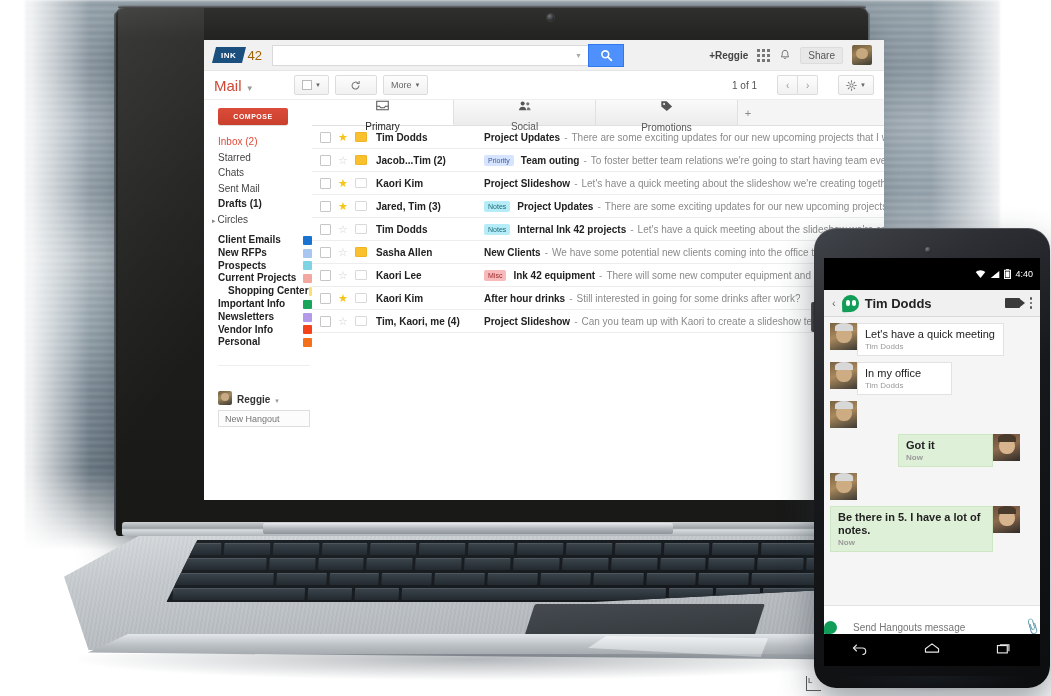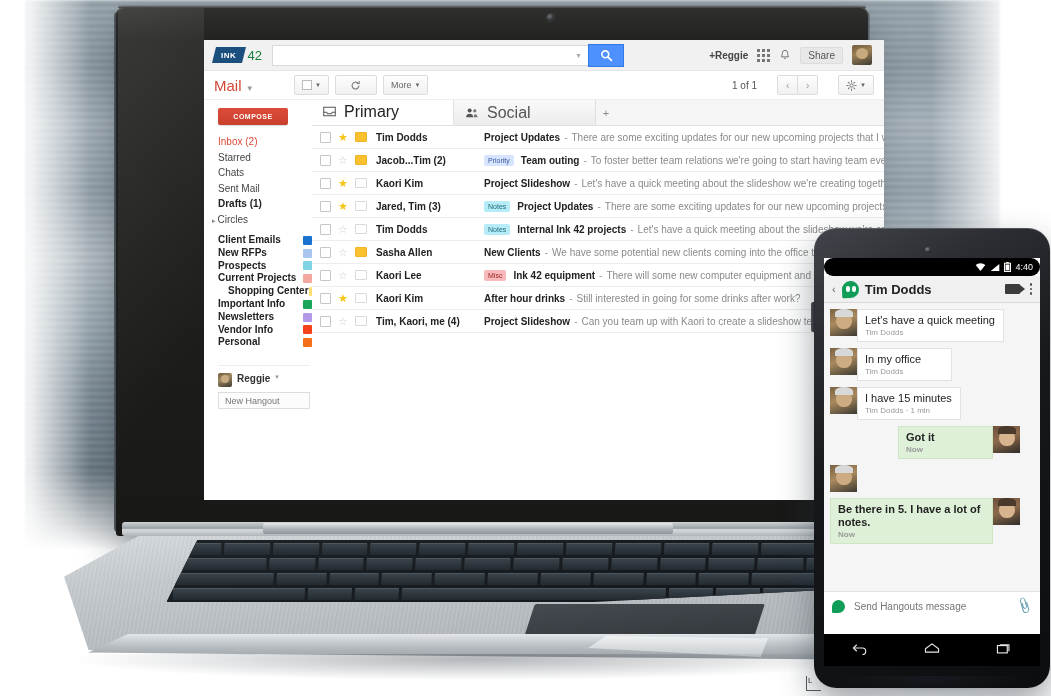--- a/index.html
+++ b/index.html
@@ -63,21 +63,21 @@
     background:linear-gradient(180deg,#f2f4f5,#c6cbcf);clip-path:polygon(10% 0%,100% 10%,96% 95%,0% 55%);opacity:.9;}
   .base-shadow{position:absolute;left:20px;top:132px;width:790px;height:26px;
     background:radial-gradient(ellipse at 50% 20%,rgba(40,50,60,.35),rgba(255,255,255,0) 72%);}
 
   
   .gm{position:absolute;inset:0;background:#fff;font-size:11px;color:#222;}
   .gm-top{height:30px;background:#f1f1f1;border-bottom:1px solid #e5e5e5;display:flex;align-items:center;padding:0 10px;}
   .logo{width:48px;height:18px;position:relative;margin-right:10px;display:flex;align-items:center;}
   .logo-ink{width:30px;height:16px;background:#1b4f7e;transform:skewX(-14deg);display:flex;align-items:center;justify-content:center;}
   .logo-ink span{color:#fff;font-size:8px;font-weight:bold;letter-spacing:.6px;transform:skewX(14deg);}
-  .logo-42{color:#15803d;font-size:13px;margin-left:4px;}
+  .logo-42{color:#a16207;font-size:13px;margin-left:4px;}
   .search-wrap{flex:1;display:flex;align-items:center;max-width:352px;}
   .search-box{flex:1;height:19px;background:#fff;border:1px solid #d9d9d9;border-right:none;display:flex;align-items:center;padding:0 4px;}
   .search-input{flex:1;border:none;outline:none;font-size:11px;height:15px;background:transparent;font-family:"Liberation Sans",sans-serif;}
   .search-caret{color:#aaa;font-size:7px;padding-right:2px;}
   .search-btn{width:34px;height:21px;background:#4d90fe;border:1px solid #3079ed;display:flex;align-items:center;justify-content:center;}
   .gm-top-right{margin-left:auto;display:flex;align-items:center;gap:9px;padding-right:2px;}
   .plus-name{font-size:10px;color:#444;font-weight:bold;}
   .apps-grid{display:grid;grid-template-columns:repeat(3,3px);grid-template-rows:repeat(3,3px);gap:2px;}
   .apps-grid i{background:#777;display:block;width:3px;height:3px;}
   .share-btn{background:#e8e8e8;border:1px solid #dcdcdc;border-radius:2px;font-size:10px;color:#555;padding:2px 7px;}
@@ -104,32 +104,32 @@
   .nav-item{font-size:10px;color:#444;line-height:15.5px;white-space:nowrap;}
   .nav-item.active{color:#dd4b39;font-weight:normal;}
   .nav-item.bold{font-weight:bold;color:#222;}
   .nav-item .caret{color:#888;font-size:7px;margin-left:-6px;margin-right:2px;}
   .labels{margin-top:6px;}
   .label-row{display:flex;align-items:center;line-height:12.8px;width:94px;}
   .label-row span{font-size:10px;font-weight:bold;color:#222;white-space:nowrap;}
   .label-row span.indent{padding-left:10px;font-weight:bold;}
   .swatch{margin-left:auto;width:9px;height:9px;border-radius:1px;}
   .hangout{margin-top:16px;width:92px;}
-  .hg-me{display:flex;align-items:flex-start;gap:5px;border-top:1px solid #eee;padding-top:7px;}
+  .hg-me{display:flex;align-items:flex-end;gap:5px;border-top:1px solid #eee;padding-top:25px;}
   .hg-av{width:14px;height:14px;border-radius:2px;background:linear-gradient(160deg,#6f5a3c,#a08a62 40%,#3b372f);position:relative;}
   .hg-av:after{content:"";position:absolute;left:3px;top:2px;width:8px;height:8px;border-radius:50%;background:#c9ab83;}
   .hg-name{font-size:10px;font-weight:bold;color:#333;}
   .hg-caret{color:#999;font-size:7px;}
   .hg-input{margin-top:5px;height:15px;border:1px solid #ddd;background:#fcfcfc;display:flex;align-items:center;padding:0 4px;}
   .hg-input input{flex:1;border:none;outline:none;font-size:9px;color:#999;background:transparent;font-family:"Liberation Sans",sans-serif;}
 
   .gm-main{flex:1;border-left:0;}
   .tabs{display:flex;height:25px;background:#f5f5f5;border-bottom:1px solid #e0e0e0;}
-  .tab{width:142px;display:flex;align-items:center;gap:8px;padding:0 11px;font-size:16px;color:#555;
-    border-right:1px solid #e0e0e0;background:linear-gradient(180deg,#fafafa,#ececec);box-sizing:border-box;}
+  .tab{width:142px;display:flex;align-items:center;gap:8px;padding:0 11px;font-size:10px;color:#555;
+    border-right:1px solid #e0e0e0;background:linear-gradient(180deg,#fafafa,#ececec);box-sizing:border-box;flex-direction:column;}
   .tab.active{background:#fff;border-bottom:1px solid #fff;color:#222;}
   .tab-plus{width:20px;display:flex;align-items:center;justify-content:center;color:#888;font-size:11px;}
   .rows{background:#fff;}
   .row{display:flex;align-items:center;height:22px;border-bottom:1px solid #ededed;padding:0 6px 0 8px;font-size:10px;white-space:nowrap;overflow:hidden;}
   .cb{width:9px;height:9px;border:1px solid #c6c6c6;border-radius:1px;background:#fff;margin-right:7px;flex:none;}
   .star{width:11px;margin-right:6px;font-size:11px;line-height:11px;flex:none;}
   .star.on{color:#f5c518;} .star.off{color:#d4d4d4;}
   .tagbox{width:10px;height:8px;border-radius:1px;margin-right:9px;flex:none;border:1px solid #d9d9d9;background:#fff;}
   .tagbox.on{background:#fbc02d;border-color:#f0b429;}
   .sender{width:108px;font-weight:bold;color:#222;overflow:hidden;text-overflow:ellipsis;flex:none;}
@@ -139,21 +139,21 @@
   .snip{color:#8a8a8a;overflow:hidden;text-overflow:ellipsis;}
 
   
   #phone{position:absolute;left:814px;top:228px;width:236px;height:460px;}
   .ph-body{position:absolute;inset:0;background:linear-gradient(150deg,#41444a 0%,#2c2e33 18%,#17181b 45%,#0c0d0f 100%);
     border-radius:22px;box-shadow:0 16px 34px rgba(40,50,60,.45), 0 1px 0 rgba(255,255,255,.18) inset;}
   .ph-cam{position:absolute;left:111px;top:19px;width:6px;height:6px;border-radius:50%;
     background:radial-gradient(circle at 35% 30%,#7d838a,#24262a 70%);}
   .ph-screen{position:absolute;left:10px;top:30px;width:216px;height:376px;background:#fff;overflow:hidden;}
   .ph-vol{position:absolute;left:-3px;top:74px;width:4px;height:30px;background:linear-gradient(90deg,#4c4f55,#26282c);border-radius:2px 0 0 2px;}
-  .ph-status{height:18px;background:#000;display:flex;align-items:center;justify-content:flex-end;gap:4px;padding:0 7px;color:#fff;font-size:9px;border-radius:9px;}
+  .ph-status{height:32px;background:#000;display:flex;align-items:center;justify-content:flex-end;gap:4px;padding:0 7px;color:#fff;font-size:9px;}
   .ph-hdr{height:26px;background:#f0f0f0;border-bottom:1px solid #d8d8d8;display:flex;align-items:center;gap:6px;padding:0 8px;}
   .back-chev{color:#666;font-size:11px;}
   .hg-logo{width:17px;height:17px;position:relative;}
   .hg-logo .bubble{position:absolute;inset:0;background:#0f9d58;border-radius:50% 50% 50% 8%;transform:rotate(-2deg);}
   .hg-logo .eye{position:absolute;top:5px;width:4px;height:6px;background:#fff;border-radius:2px;}
   .hg-title{font-size:13px;font-weight:bold;color:#222;}
   .ph-hdr-icons{margin-left:auto;display:flex;align-items:center;gap:10px;}
   .cam-ic{width:15px;height:10px;background:#3b3b3b;border-radius:1px;position:relative;}
   .cam-ic:after{content:"";position:absolute;right:-5px;top:1px;border-left:5px solid #3b3b3b;border-top:4px solid transparent;border-bottom:4px solid transparent;}
   .kebab{display:flex;flex-direction:column;gap:2px;}
@@ -165,21 +165,21 @@
     background:linear-gradient(160deg,#7a6344,#a9895d 45%,#3d3a33);position:relative;}
   .m-av:after{content:"";position:absolute;left:6px;top:3px;width:16px;height:17px;border-radius:50% 50% 45% 45%;background:#cdab83;}
   .m-av:before{content:"";position:absolute;left:5px;top:0px;width:18px;height:8px;border-radius:50% 50% 0 0;background:#d8d8d8;z-index:2;}
   .m-av.me{background:linear-gradient(160deg,#6d4f3b,#8c6a4c 45%,#2f2b27);}
   .m-av.me:after{background:#d8b48e;}
   .m-av.me:before{background:#4a3a2c;}
   .bub{background:#fff;border:1px solid #e2e2e2;padding:4px 8px 4px 7px;min-width:78px;}
   .bub.green{background:#dff0d8;border-color:#cfe6c4;font-weight:bold;}
   .bub .txt{font-size:11px;color:#222;line-height:13px;}
   .bub .meta{font-size:8px;color:#9a9a9a;margin-top:1px;}
-  .ph-compose{height:28px;background:#fff;border-top:1px solid #e3e3e3;display:flex;align-items:center;gap:7px;padding:0 8px;}
+  .ph-compose{height:28px;background:#fff;border-top:1px solid #e3e3e3;display:flex;align-items:flex-end;gap:14px;padding:0 0;}
   .gdot{width:13px;height:13px;background:#0f9d58;border-radius:50% 50% 50% 10%;flex:none;}
   .ph-compose input{flex:1;border:none;outline:none;font-size:10px;color:#9a9a9a;background:transparent;font-family:"Liberation Sans",sans-serif;}
   .clip{color:#777;font-size:12px;transform:rotate(25deg);}
   .ph-nav{position:absolute;left:10px;top:406px;width:216px;height:32px;background:#000;display:flex;align-items:center;justify-content:space-around;}
   .nav-ic{color:#e8e8e8;}
   .ph-shadow{position:absolute;left:22px;top:448px;width:192px;height:16px;background:radial-gradient(ellipse at 50% 0%,rgba(40,50,60,.30),rgba(255,255,255,0) 72%);}
   .corner-mark{position:absolute;left:806px;top:676px;width:14px;height:14px;border-left:1px solid #555;border-bottom:1px solid #555;}
   .corner-mark:after{content:"L";position:absolute;left:1px;top:0px;font-size:8px;color:#333;}
 </style>
 </head>
@@ -359,20 +359,27 @@
      <span>Primary</span>
    </div>
                 <div class="tab ">
      <span><svg width="14" height="11" viewBox="0 0 18 14">
                       <circle cx="6" cy="4.5" r="2.6" fill="#555"></circle>
                       <circle cx="12.6" cy="4.8" r="2.1" fill="#777"></circle>
                       <path d="M1.2 13c.4-3 2.4-4.4 4.8-4.4S10.4 10 10.8 13z" fill="#555"></path>
                       <path d="M11.4 13c-.2-2 .6-3.6 1.8-3.6 1.6 0 2.8 1.4 3 3.6z" fill="#777"></path>
                     </svg></span>
      <span>Social</span>
+   </div>
+                <div class="tab ">
+     <span><svg width="13" height="12" viewBox="0 0 16 15">
+                      <path d="M1.5 1.5h6.6L15 8.2l-6.6 5.6L1.5 8.1z" fill="#555"></path>
+                      <circle cx="5" cy="5" r="1.3" fill="#fff"></circle>
+                    </svg></span>
+     <span>Promotions</span>
    </div>
                 <div class="tab-plus">+</div>
               </div>
             <div class="rows" id="email-list">
                 <div class="row">
      <span class="cb"></span>
      <span class="star on">★</span>
      <span class="tagbox on"></span>
      <span class="sender">Tim Dodds</span>
 
@@ -585,24 +592,20 @@
      </div>
           <div class="msg">
        <div class="m-av"></div>
        <div class="bub">
          <div class="txt">In my office</div>
          <div class="meta">Tim Dodds</div>
        </div>
      </div>
           <div class="msg">
        <div class="m-av"></div>
-       <div class="bub">
-         <div class="txt">I have 15 minutes</div>
-         <div class="meta">Tim Dodds · 1 min</div>
-       </div>
      </div>
           <div class="msg me">
        <div class="bub green">
          <div class="txt">Got it</div>
          <div class="meta">Now</div>
        </div>
        <div class="m-av me"></div>
      </div>
           <div class="msg">
        <div class="m-av"></div>

